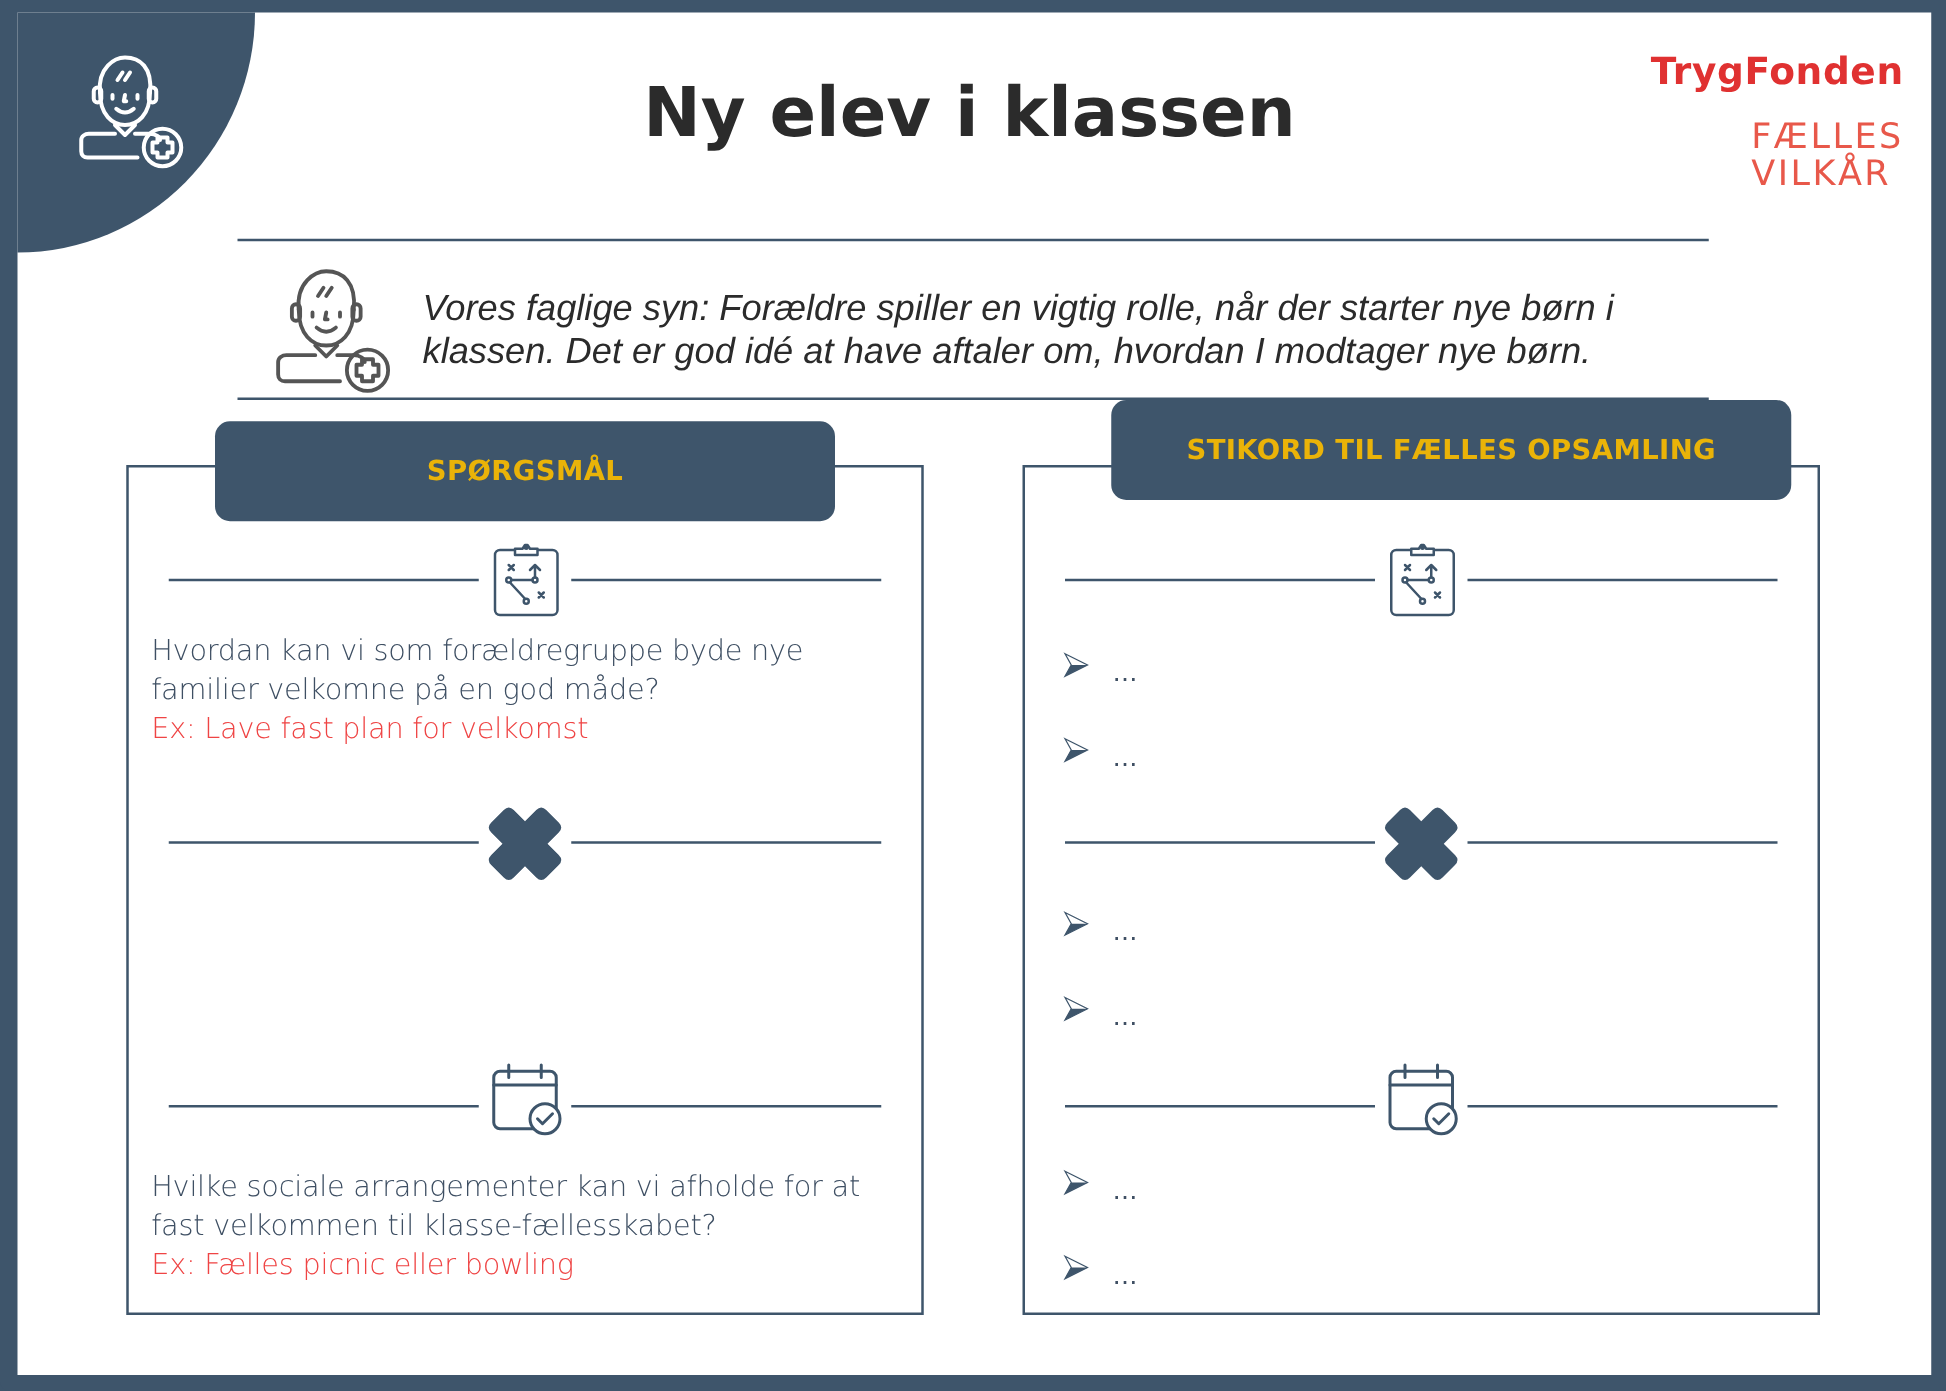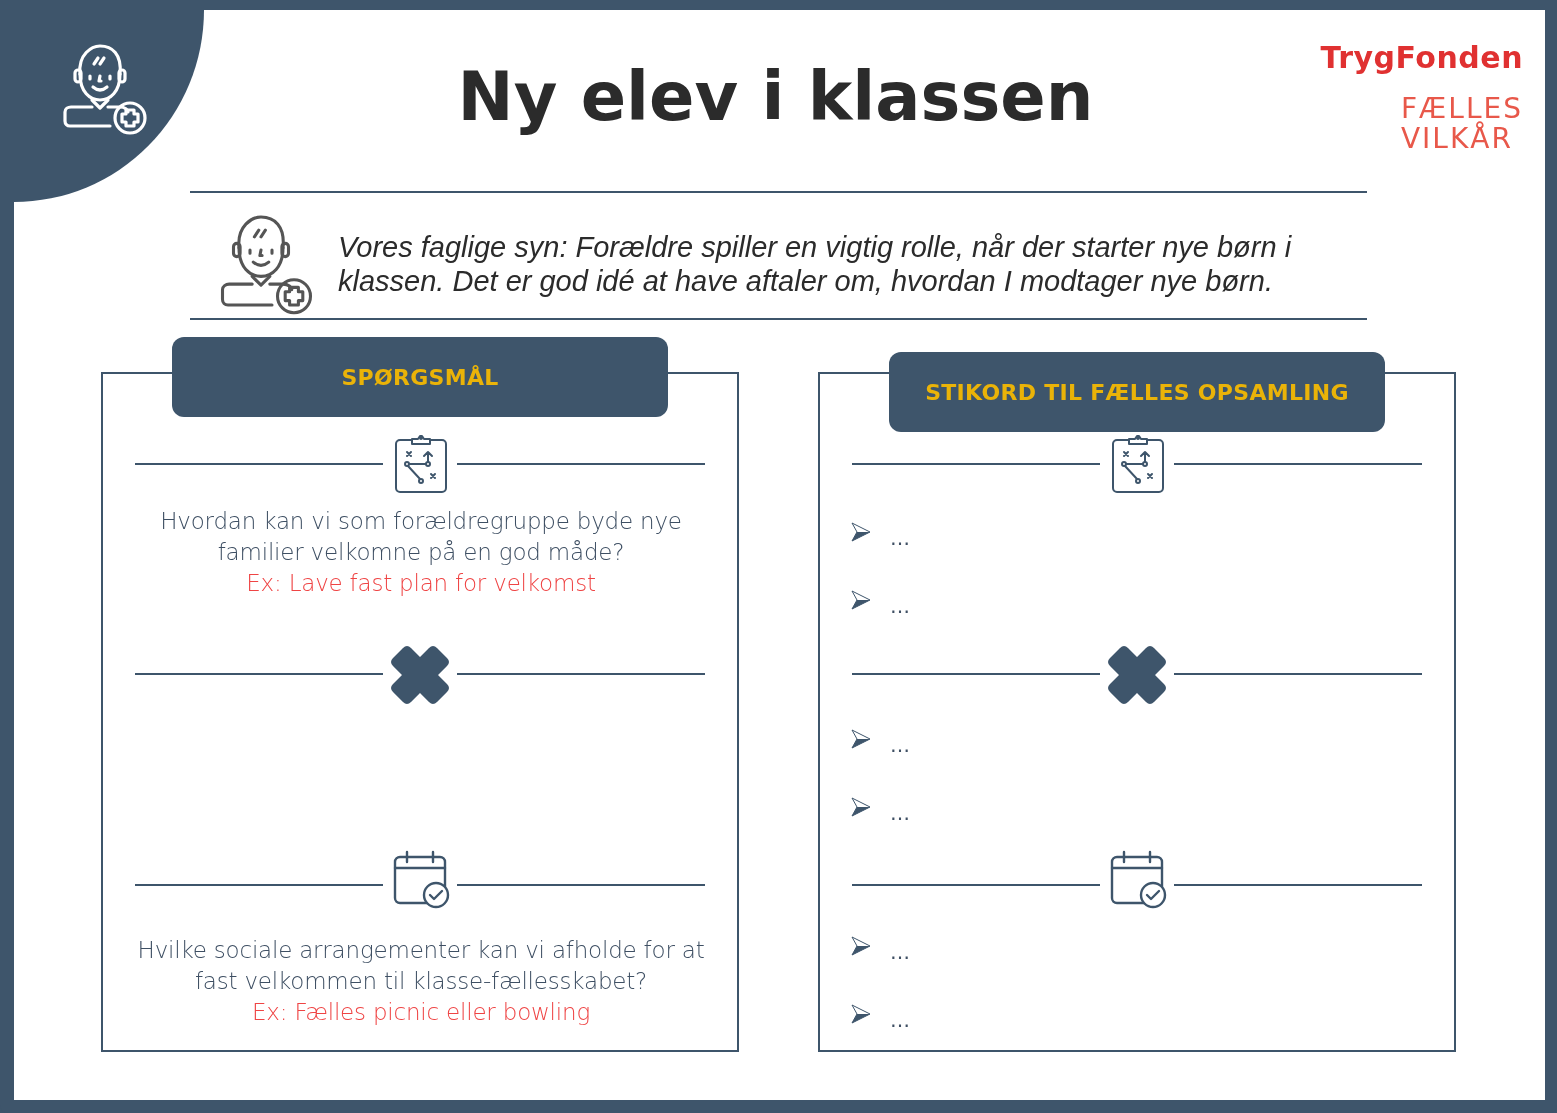--- a/index.html
+++ b/index.html
@@ -15,21 +15,21 @@
     background: #ffffff;
   }
   .corner-blob {
     position: absolute; left: 0; top: 0; width: 190px; height: 192px;
     background: #3e556b; border-bottom-right-radius: 190px 192px;
   }
   .corner-icon { position: absolute; left: 36px; top: 26px; width: 100px; height: 100px; }
 
   .title {
     position: absolute; left: 0; top: 48px; width: 1531px; text-align: center;
-    font-size: 67px; font-weight: 700; color: #2b2b2b; letter-spacing: 0px;
+    font-size: 55px; font-weight: 700; color: #2b2b2b; letter-spacing: 0px;
     font-family: "DejaVu Sans", sans-serif;
   }
   .title span { position: relative; left: -4px; }
 
   .logo-tryg {
     position: absolute; right: 22px; top: 30px; color: #e03131;
     font-family: "DejaVu Sans", sans-serif; font-weight: 700; font-size: 30px; letter-spacing: 0.5px;
   }
   .logo-borns {
     position: absolute; right: 22px; top: 84px; color: #e8584a; text-align: left;
@@ -51,21 +51,21 @@
   .panel-tab {
     position: absolute; height: 80px; background: #3e556b; border-radius: 12px;
     color: #eab308; font-weight: 700; font-size: 22px; display: flex; align-items: center; justify-content: center;
     font-family: "DejaVu Sans", sans-serif; letter-spacing: 0.3px;
   }
 
   .divider { position: absolute; height: 2px; background: #3e556b; }
   .div-icon { position: absolute; width: 62px; height: 62px; }
 
   .question {
-    position: absolute; text-align: center; color: #3e4f63;
+    position: absolute; text-align: left; color: #3e4f63;
     font-size: 23px; line-height: 31px; font-family: "DejaVu Sans", sans-serif; font-weight: 300;
     letter-spacing: -0.2px;
   }
   .question .ex { color: #ef4444; display: block; }
 
   .bullet { position: absolute; display: flex; align-items: center; }
   .bullet svg { width: 22px; height: 22px; }
   .bullet .dots { margin-left: 18px; margin-top: 12px; color: #3e4f63; font-size: 20px; letter-spacing: 2px; font-family: "DejaVu Sans", sans-serif; }
 </style>
 </head>
@@ -159,21 +159,21 @@
     <circle cx="46" cy="47" r="12" fill="#fff"></circle>
     <path d="M40 47 l4 4 l8 -8"></path>
   </svg>
   <div class="question" style="left:107px; top:901px; width:600px;margin-top:24px;">
     <div>Hvilke sociale arrangementer kan vi afholde for at</div>
     <div>fast velkommen til klasse-fællesskabet?</div>
     <span class="ex">Ex: Fælles picnic eller bowling</span>
   </div>
 
   <div class="panel" style="left:804px; top:362px; width:638px; height:680px;"></div>
-  <div class="panel-tab" style="left:875px; top:342px; width:496px;">STIKORD TIL FÆLLES OPSAMLING</div>
+  <div class="panel-tab" style="left:875px; top:310px; width:544px;">STIKORD TIL FÆLLES OPSAMLING</div>
 
   <div class="divider" style="left:838px; top:453px; width:248px;"></div>
   <div class="divider" style="left:1160px; top:453px; width:248px;"></div>
   <svg class="div-icon" style="left:1093px; top:424px;" viewBox="0 0 62 62" fill="none" stroke="#3e556b" stroke-width="2" stroke-linecap="round" stroke-linejoin="round">
     <rect x="6" y="6" width="50" height="52" rx="4"></rect>
     <path d="M22 6 v-1 h6 l2-3 h2 l2 3 h6 v1 v4 h-18 z" fill="#fff"></path>
     <circle cx="31" cy="4" r="1" fill="#3e556b"></circle>
     <path d="M17 18 l4 4 M21 18 l-4 4"></path>
     <path d="M38 28 v-10 M34 22 l4-4 l4 4"></path>
     <circle cx="17" cy="30" r="2"></circle>

